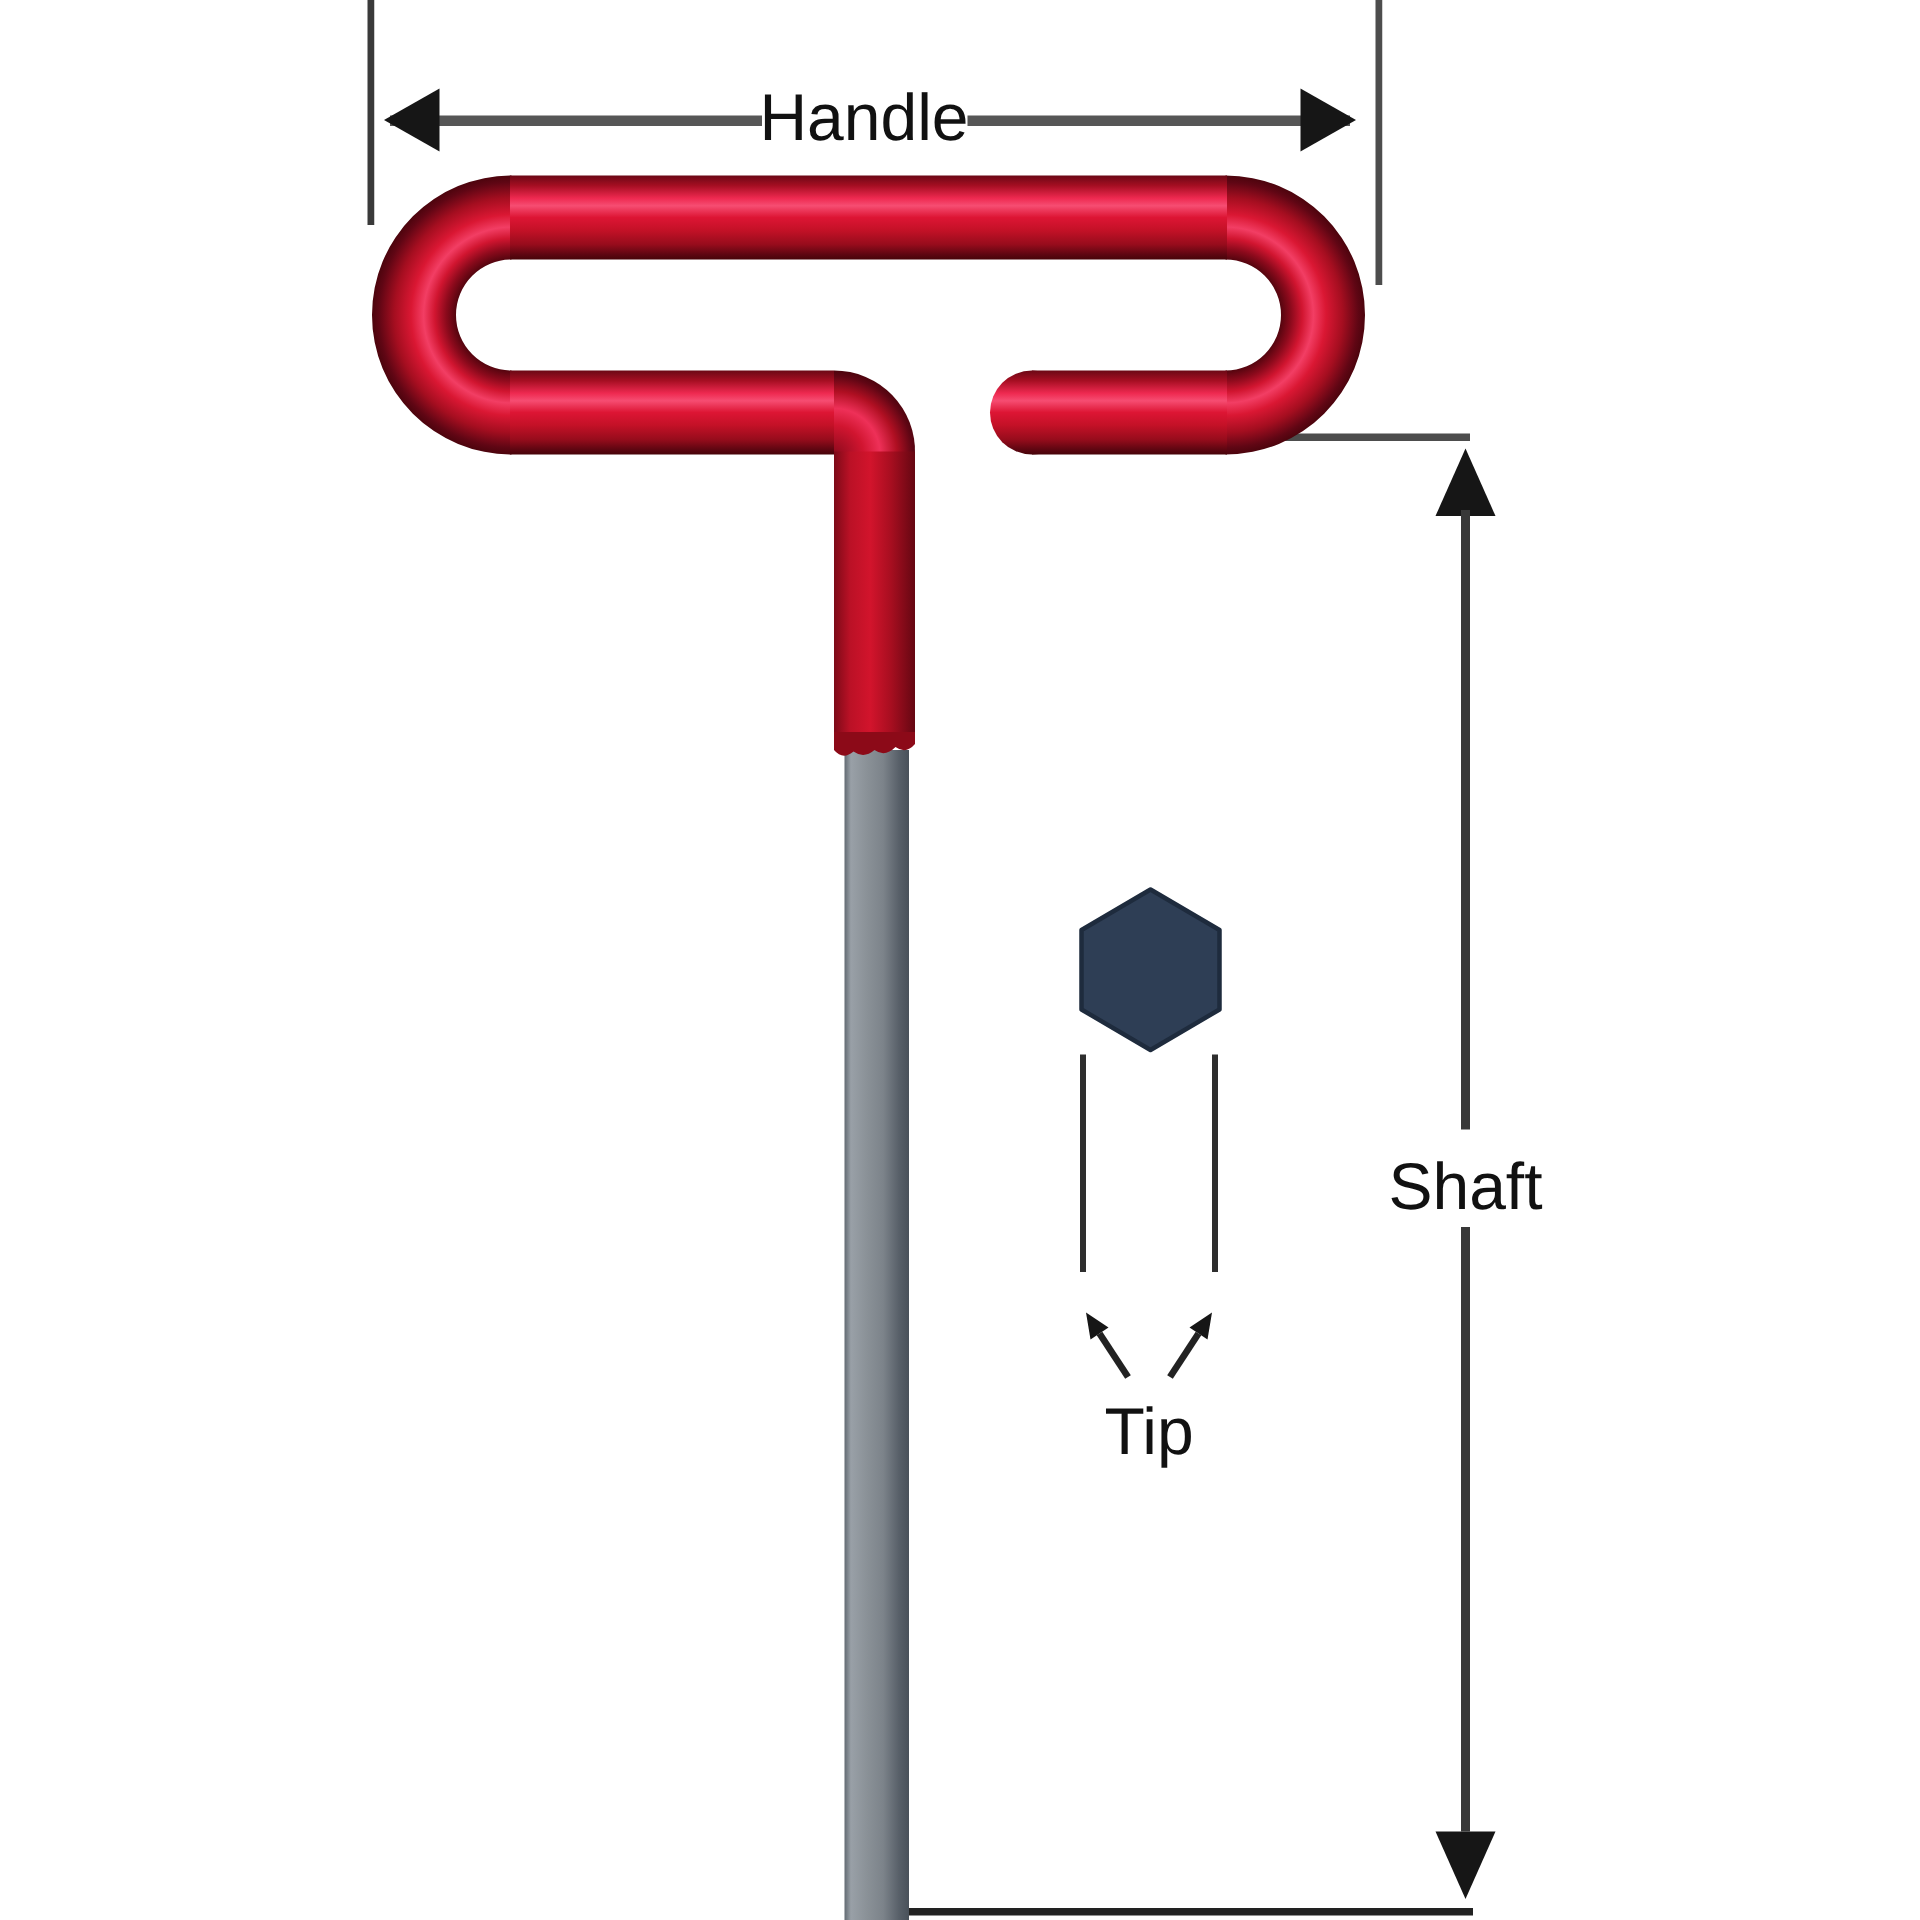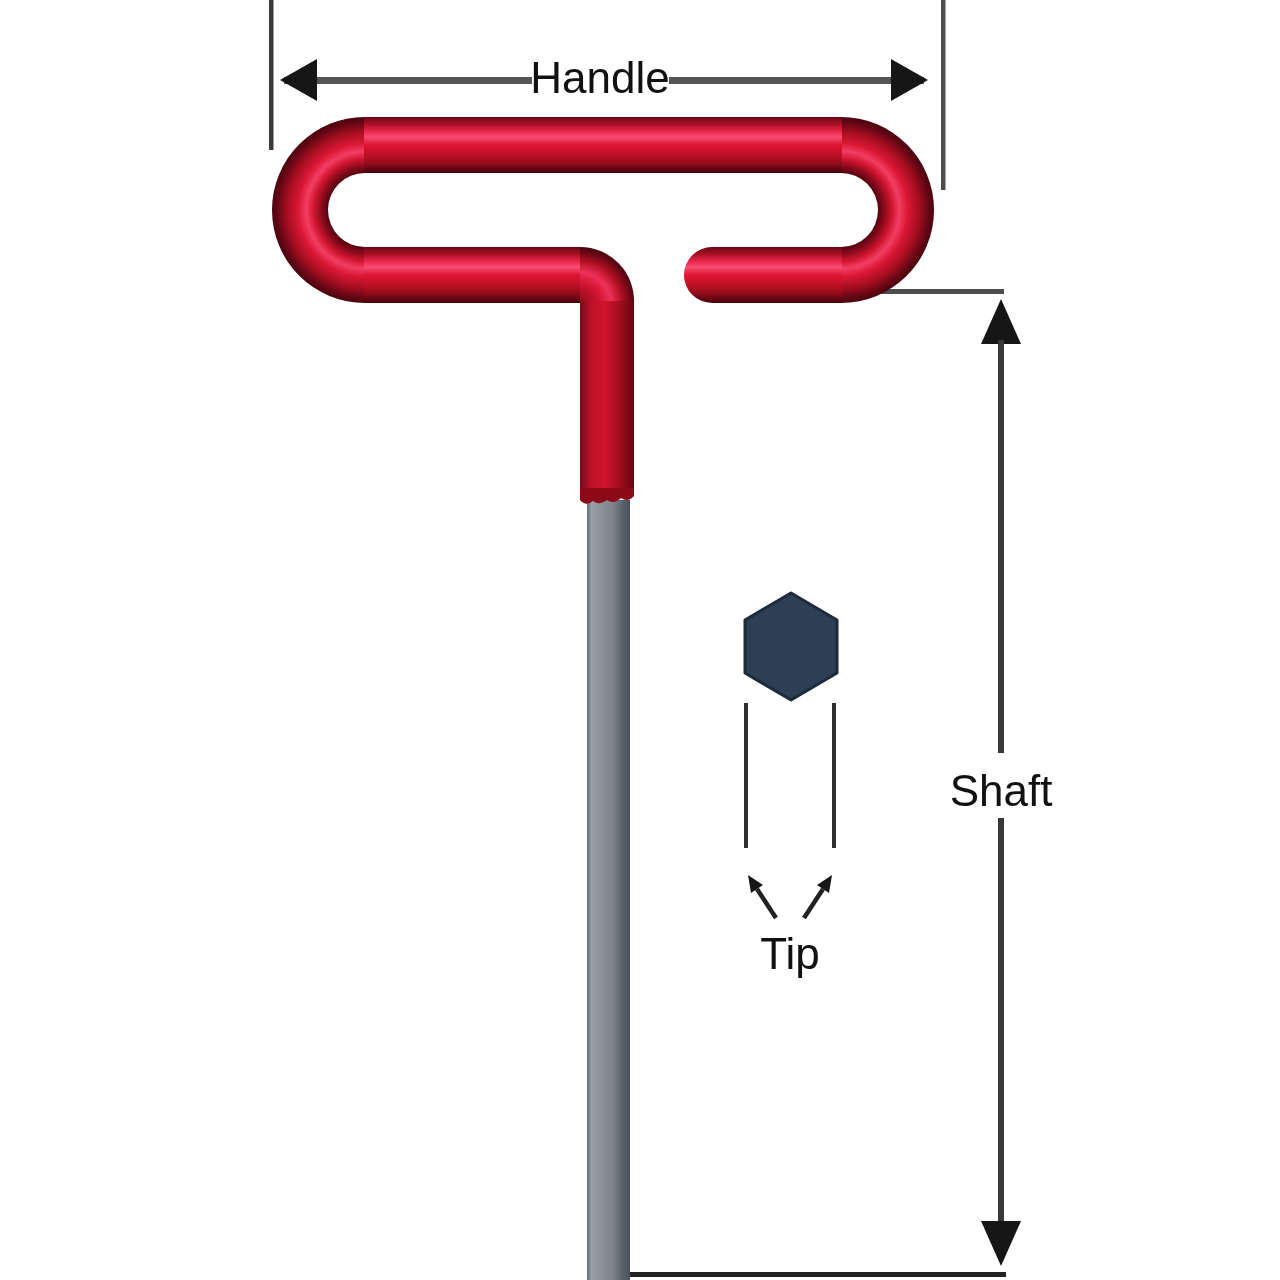--- a/index.html
+++ b/index.html
@@ -2,21 +2,20 @@
 <html><head>
 <meta charset="utf-8">
 <style>
   html,body{margin:0;padding:0;background:#ffffff;}
   .canvas{
     position:relative;
     width:1132px;height:1280px;
     background:#ffffff;
     font-family:"Liberation Sans", sans-serif;
     overflow:hidden;
-    padding-left:24px;
   }
   svg{display:block;}
   text{
     font-family:"Liberation Sans", sans-serif;
     font-size:44px;
     fill:#111111;
     letter-spacing:0px;
   }
 </style>
 </head>

